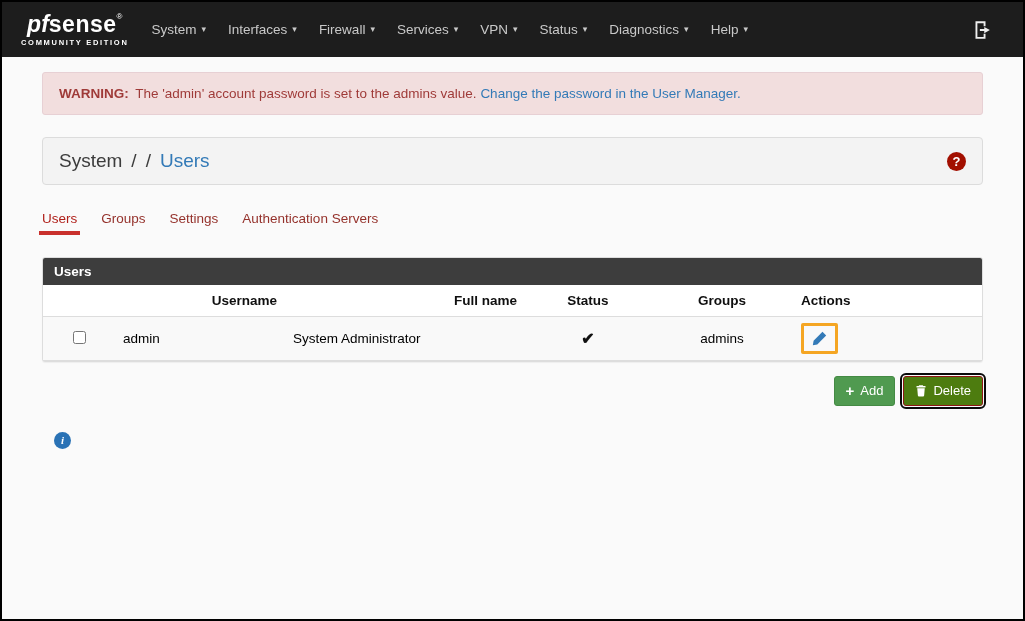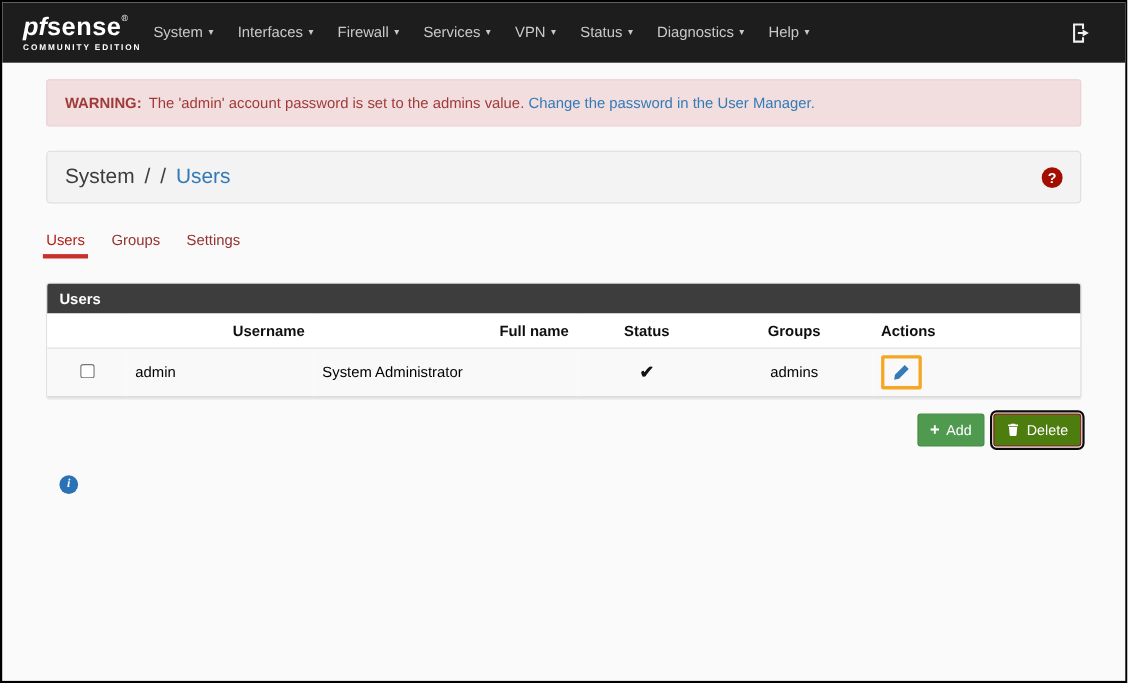--- a/index.html
+++ b/index.html
@@ -16,21 +16,21 @@
   }
 
   
   .navbar {
     height:55px;
     background:#1d1d1d;
     display:flex;
     align-items:center;
     padding:0 30px 0 19px;
   }
-  .brand { margin-right:0; color:#fff; line-height:1; cursor:pointer; }
+  .brand { margin-right:12px; color:#fff; line-height:1; cursor:pointer;text-align:center; }
   .brand-top { font-size:23px; white-space:nowrap; }
   .brand-pf { font-style:italic; font-weight:700; }
   .brand-sense { font-weight:700; letter-spacing:.5px; }
   .brand-reg { font-size:8px; vertical-align:top; }
   .brand-tagline { font-size:7.5px; font-weight:700; letter-spacing:1.7px; margin-top:3px; color:#fff; }
   .nav-menu { display:flex; align-items:center; }
   .nav-item {
     color:#c9c9c9; font-size:13.5px;
     padding:9px 11px; cursor:pointer;
     display:flex; align-items:center; gap:5px; white-space:nowrap;
@@ -217,20 +217,21 @@
     <a class="bc-link">Users</a>
     <span class="help-icon">
       <span>?</span>
     </span>
   </div>
 
   <nav class="tabs">
     <a class="tab active">Users</a>
     <a class="tab">Groups</a>
     <a class="tab">Settings</a>
+    <a class="tab">Authentication Servers</a>
   </nav>
 
   <section class="panel">
     <div class="panel-heading">Users</div>
     <table>
       <thead>
         <tr>
           <th class="col-check"></th>
           <th class="col-user">Username</th>
           <th class="col-full">Full name</th>

